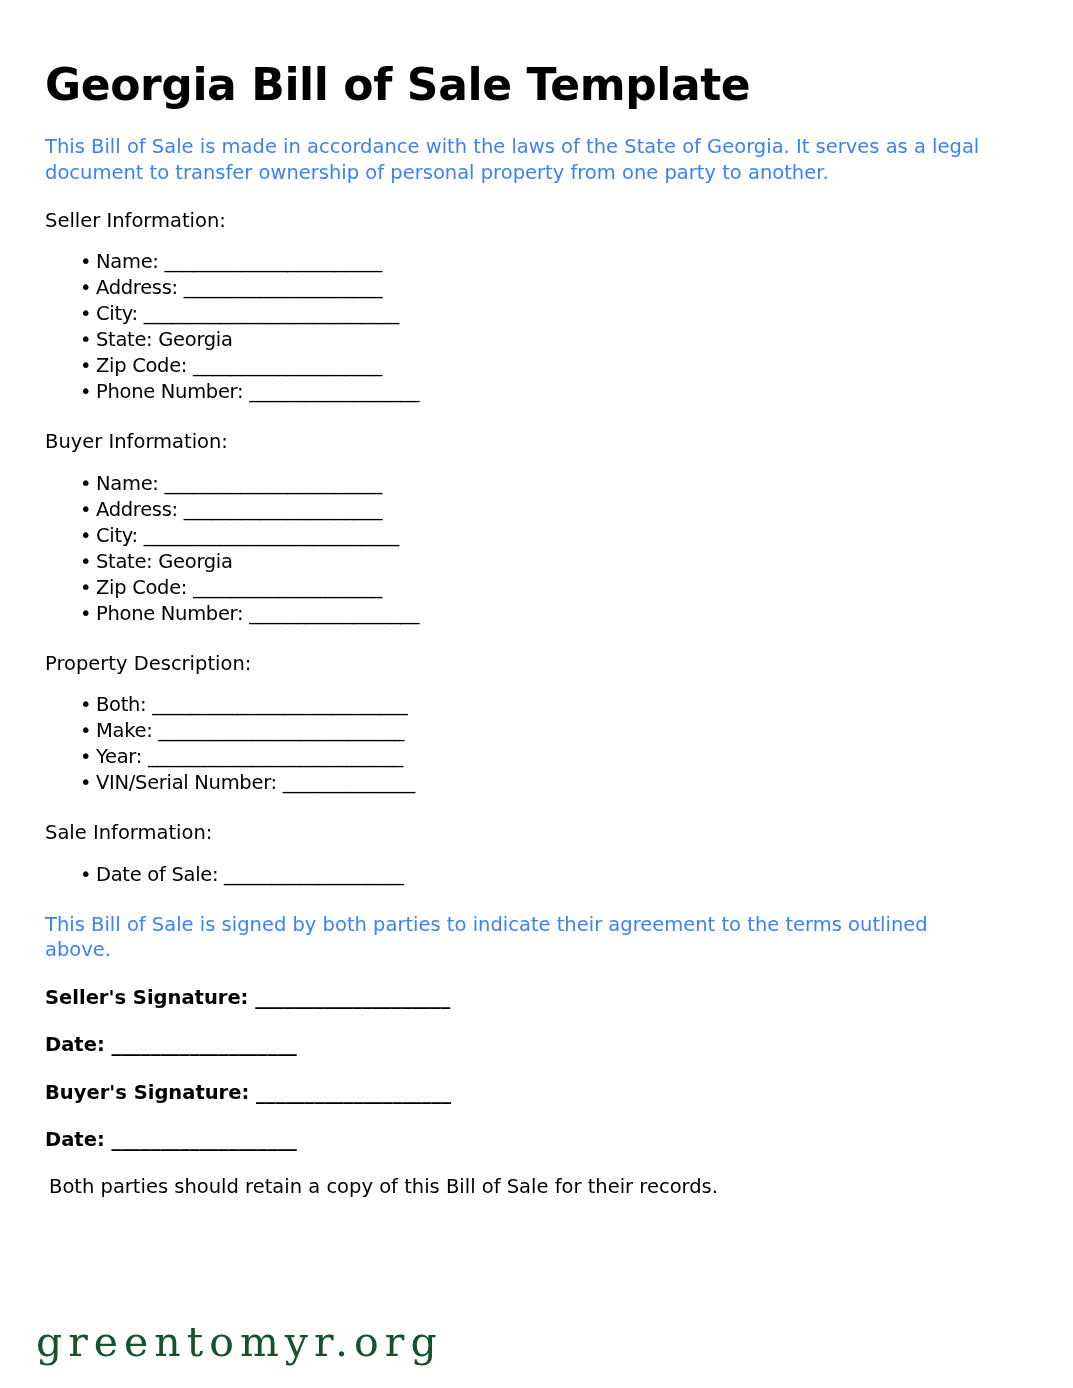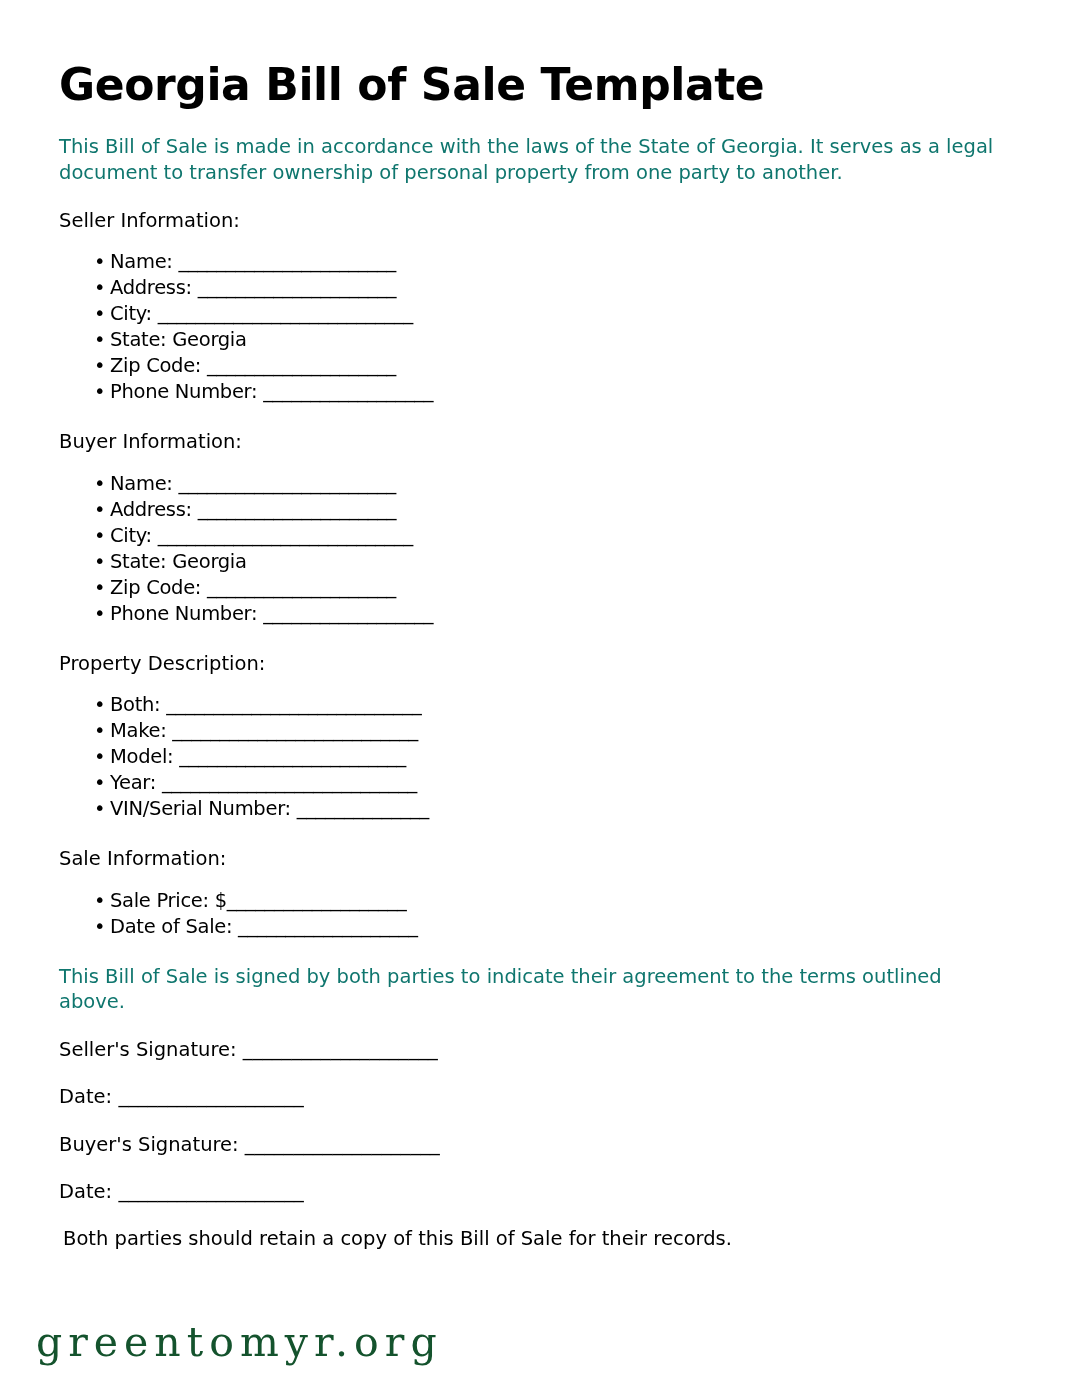--- a/index.html
+++ b/index.html
@@ -16,38 +16,38 @@
     overflow: hidden;
   }
 
   .page {
     position: absolute;
     left: 0;
     top: 0;
     width: 1073px;
     height: 1278px;
     box-sizing: border-box;
-    padding: 62px 68px 0 59px;
+    padding: 62px 68px 0 45px;
   }
 
   .doc-title {
     font-family: "DejaVu Sans", sans-serif;
     font-size: 44px;
     font-weight: bold;
     line-height: 1.05;
     letter-spacing: -0.4px;
     margin: 0 0 26px 0;
     color: #000;
   }
 
   .para {
     font-size: 19.5px;
     line-height: 1.32;
     margin: 0 0 22px 0;
-    color: #0f766e;
+    color: #3b82f6;
     max-width: 946px;
   }
 
   .section-head {
     font-size: 19.5px;
     font-weight: normal;
     line-height: 1.3;
     margin: 0 0 16px 0;
     color: #000;
   }
@@ -76,21 +76,21 @@
     line-height: 1.335;
   }
 
   .blank {
     letter-spacing: -0.3px;
     margin-top: 40px;
   }
 
   .sig-line {
     font-size: 19.5px;
-    font-weight: normal;
+    font-weight: bold;
     line-height: 1.3;
     margin: 0 0 22px 0;
     color: #000;
     white-space: nowrap;
   }
 
   .sig-line.first { margin-top: 4px; }
 
   .closing {
     font-size: 19.5px;
@@ -141,29 +141,27 @@
     <li><span class="blank">State: Georgia</span></li>
     <li><span class="blank">Zip Code: ____________________</span></li>
     <li><span class="blank">Phone Number: __________________</span></li>
   </ul>
 
   <h2 class="section-head">Property Description:</h2>
 
   <ul class="fields">
     <li><span class="blank">Both: ___________________________</span></li>
     <li><span class="blank">Make: __________________________</span></li>
-    <li><span class="blank">Model: ________________________</span></li>
     <li><span class="blank">Year: ___________________________</span></li>
     <li><span class="blank">VIN/Serial Number: ______________</span></li>
   </ul>
 
   <h2 class="section-head">Sale Information:</h2>
 
   <ul class="fields">
-    <li><span class="blank">Sale Price: $___________________</span></li>
     <li><span class="blank">Date of Sale: ___________________</span></li>
   </ul>
 
   <p class="para">This Bill of Sale is signed by both parties to indicate their agreement to the terms outlined above.</p>
 
   <div class="sig-line first">Seller's Signature: ____________________</div>
 
   <div class="sig-line">Date: ___________________</div>
 
   <div class="sig-line">Buyer's Signature: ____________________</div>

